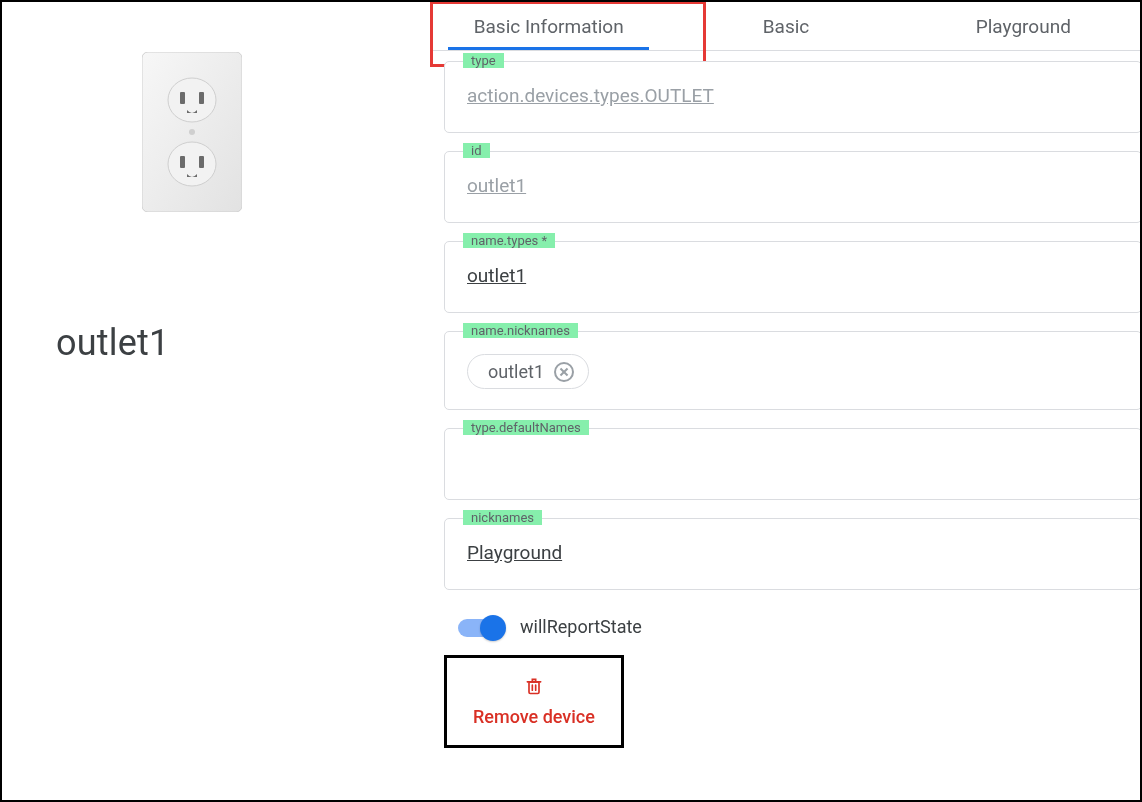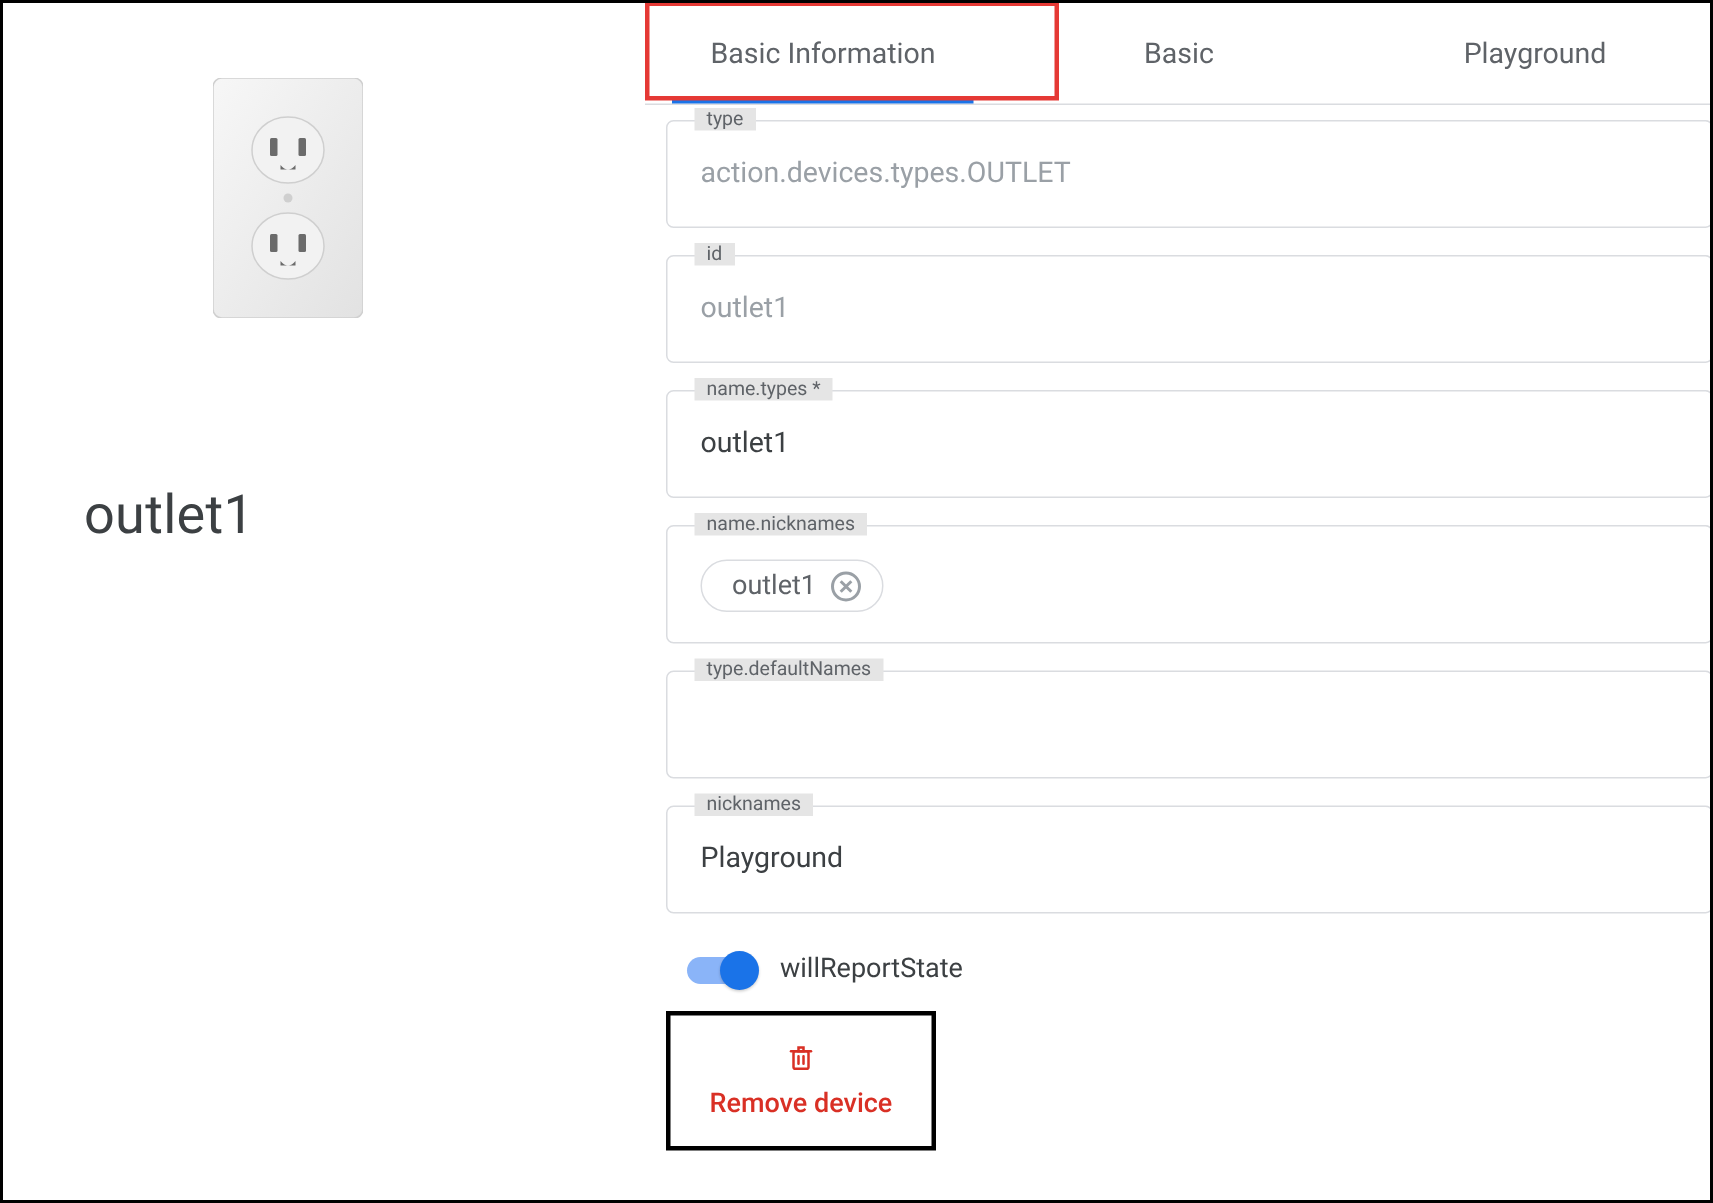--- a/index.html
+++ b/index.html
@@ -44,21 +44,21 @@
     left: 428px;
     top: 0;
     right: 0;
     height: 100%;
   }
 
   
   .tabs {
     display: flex;
     border-bottom: 1px solid #dadce0;
-    height: 68px;
+    height: 49px;
     position: relative;
   }
   .tab {
     flex: 1;
     display: flex;
     align-items: center;
     justify-content: center;
     font-size: 19px;
     color: #5f6368;
     cursor: pointer;
@@ -95,28 +95,29 @@
     border-radius: 5px;
     padding: 22px 22px 20px 22px;
     margin-bottom: 18px;
     min-height: 72px;
     background: #fff;
   }
   .field-label {
     position: absolute;
     top: -9px;
     left: 18px;
-    background: #e5e5e5;
+    background: #86efac;
     padding: 0 8px;
     font-size: 13px;
     color: #5f6368;
   }
   .field-value {
     font-size: 19px;
     color: #3c4043;
+    text-decoration: underline;
   }
   .field-value.muted { color: #9aa0a6; }
   .field input.field-value {
     border: none;
     outline: none;
     width: 100%;
     font-family: inherit;
     font-size: 19px;
     color: #3c4043;
     background: transparent;

